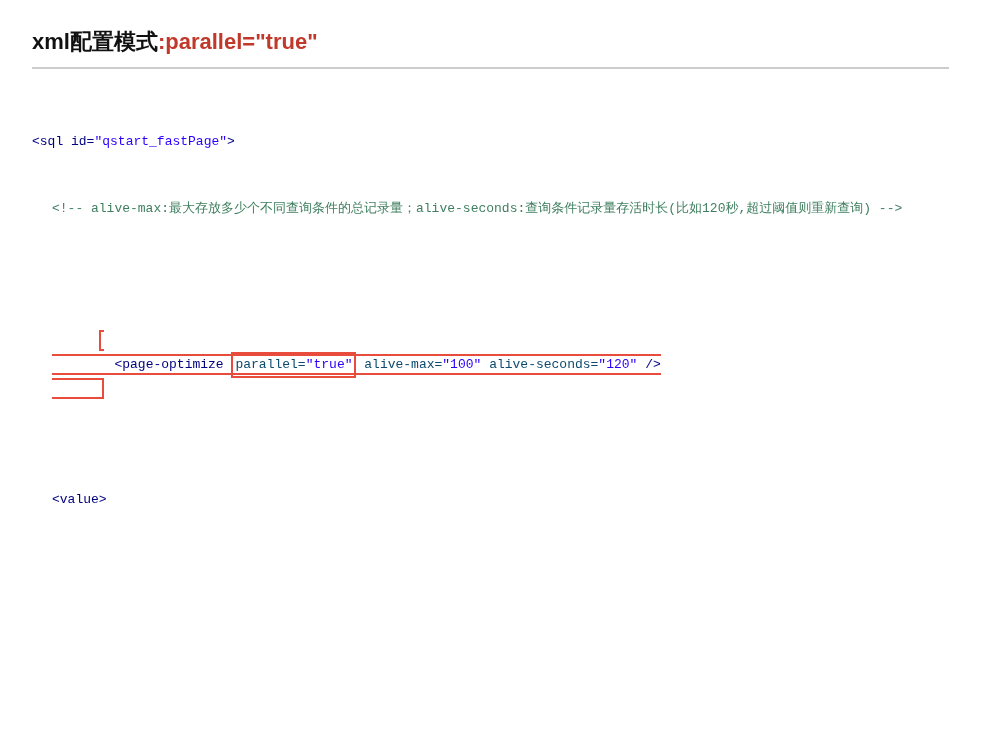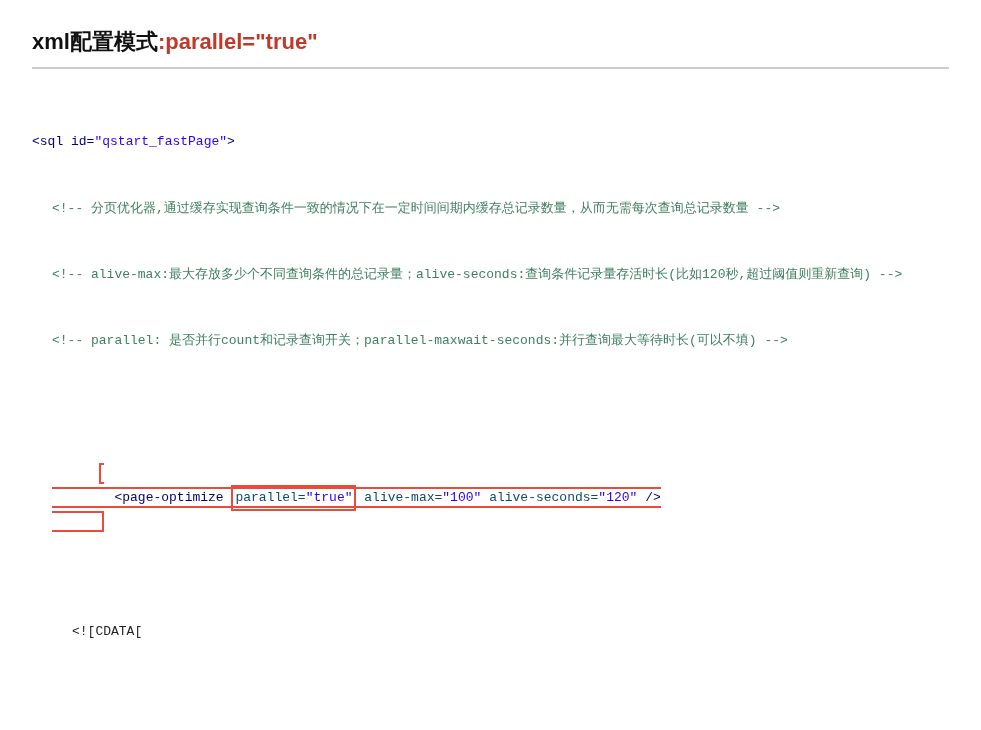--- a/index.html
+++ b/index.html
@@ -54,32 +54,30 @@
 <body>
 
 <div>
 
   <div class="section-title">
     <span>xml配置模式</span><span class="highlight">:parallel="true"</span>
   </div>
 
   <div class="code-block code-container">
     <span class="code-line"><span class="xml-tag">&lt;sql id=<span class="xml-val">"qstart_fastPage"</span>&gt;</span></span>
-    <span class="code-line" style="padding-left:20px"><span class="comment">&lt;!-- 分页优化器,通过缓存实现查询条件一致的情况下在一定时间间期内缓存总记录数量，从而无需每次查询总记录数量 --&gt;</span></span>
     <span class="code-line" style="padding-left:20px"><span class="comment">&lt;!-- alive-max:最大存放多少个不同查询条件的总记录量；alive-seconds:查询条件记录量存活时长(比如120秒,超过阈值则重新查询) --&gt;</span></span>
-    <span class="code-line" style="padding-left:20px"><span class="comment">&lt;!-- parallel: 是否并行count和记录查询开关；parallel-maxwait-seconds:并行查询最大等待时长(可以不填) --&gt;</span></span>
 
     
     <span class="code-line" style="padding-left:20px">
       <span style="display:inline; border: 2px solid #e74c3c; padding: 1px 3px;">
         <span class="xml-tag">&lt;page-optimize </span><span style="border: 2px solid #e74c3c; padding:0 2px; display:inline-block;"><span class="xml-attr">parallel=</span><span class="xml-val">"true"</span></span><span class="xml-tag"> <span class="xml-attr">alive-max=</span><span class="xml-val">"100"</span> <span class="xml-attr">alive-seconds=</span><span class="xml-val">"120"</span> /&gt;</span>
       </span>
     </span>
 
-    <span class="code-line" style="padding-left:40px"><span>&lt;![CDATA[</span></span>
+    <span class="code-line" style="padding-left:20px"><span class="xml-tag">&lt;value&gt;</span></span>
     
     
 
     
     
 
     
     
     
 

